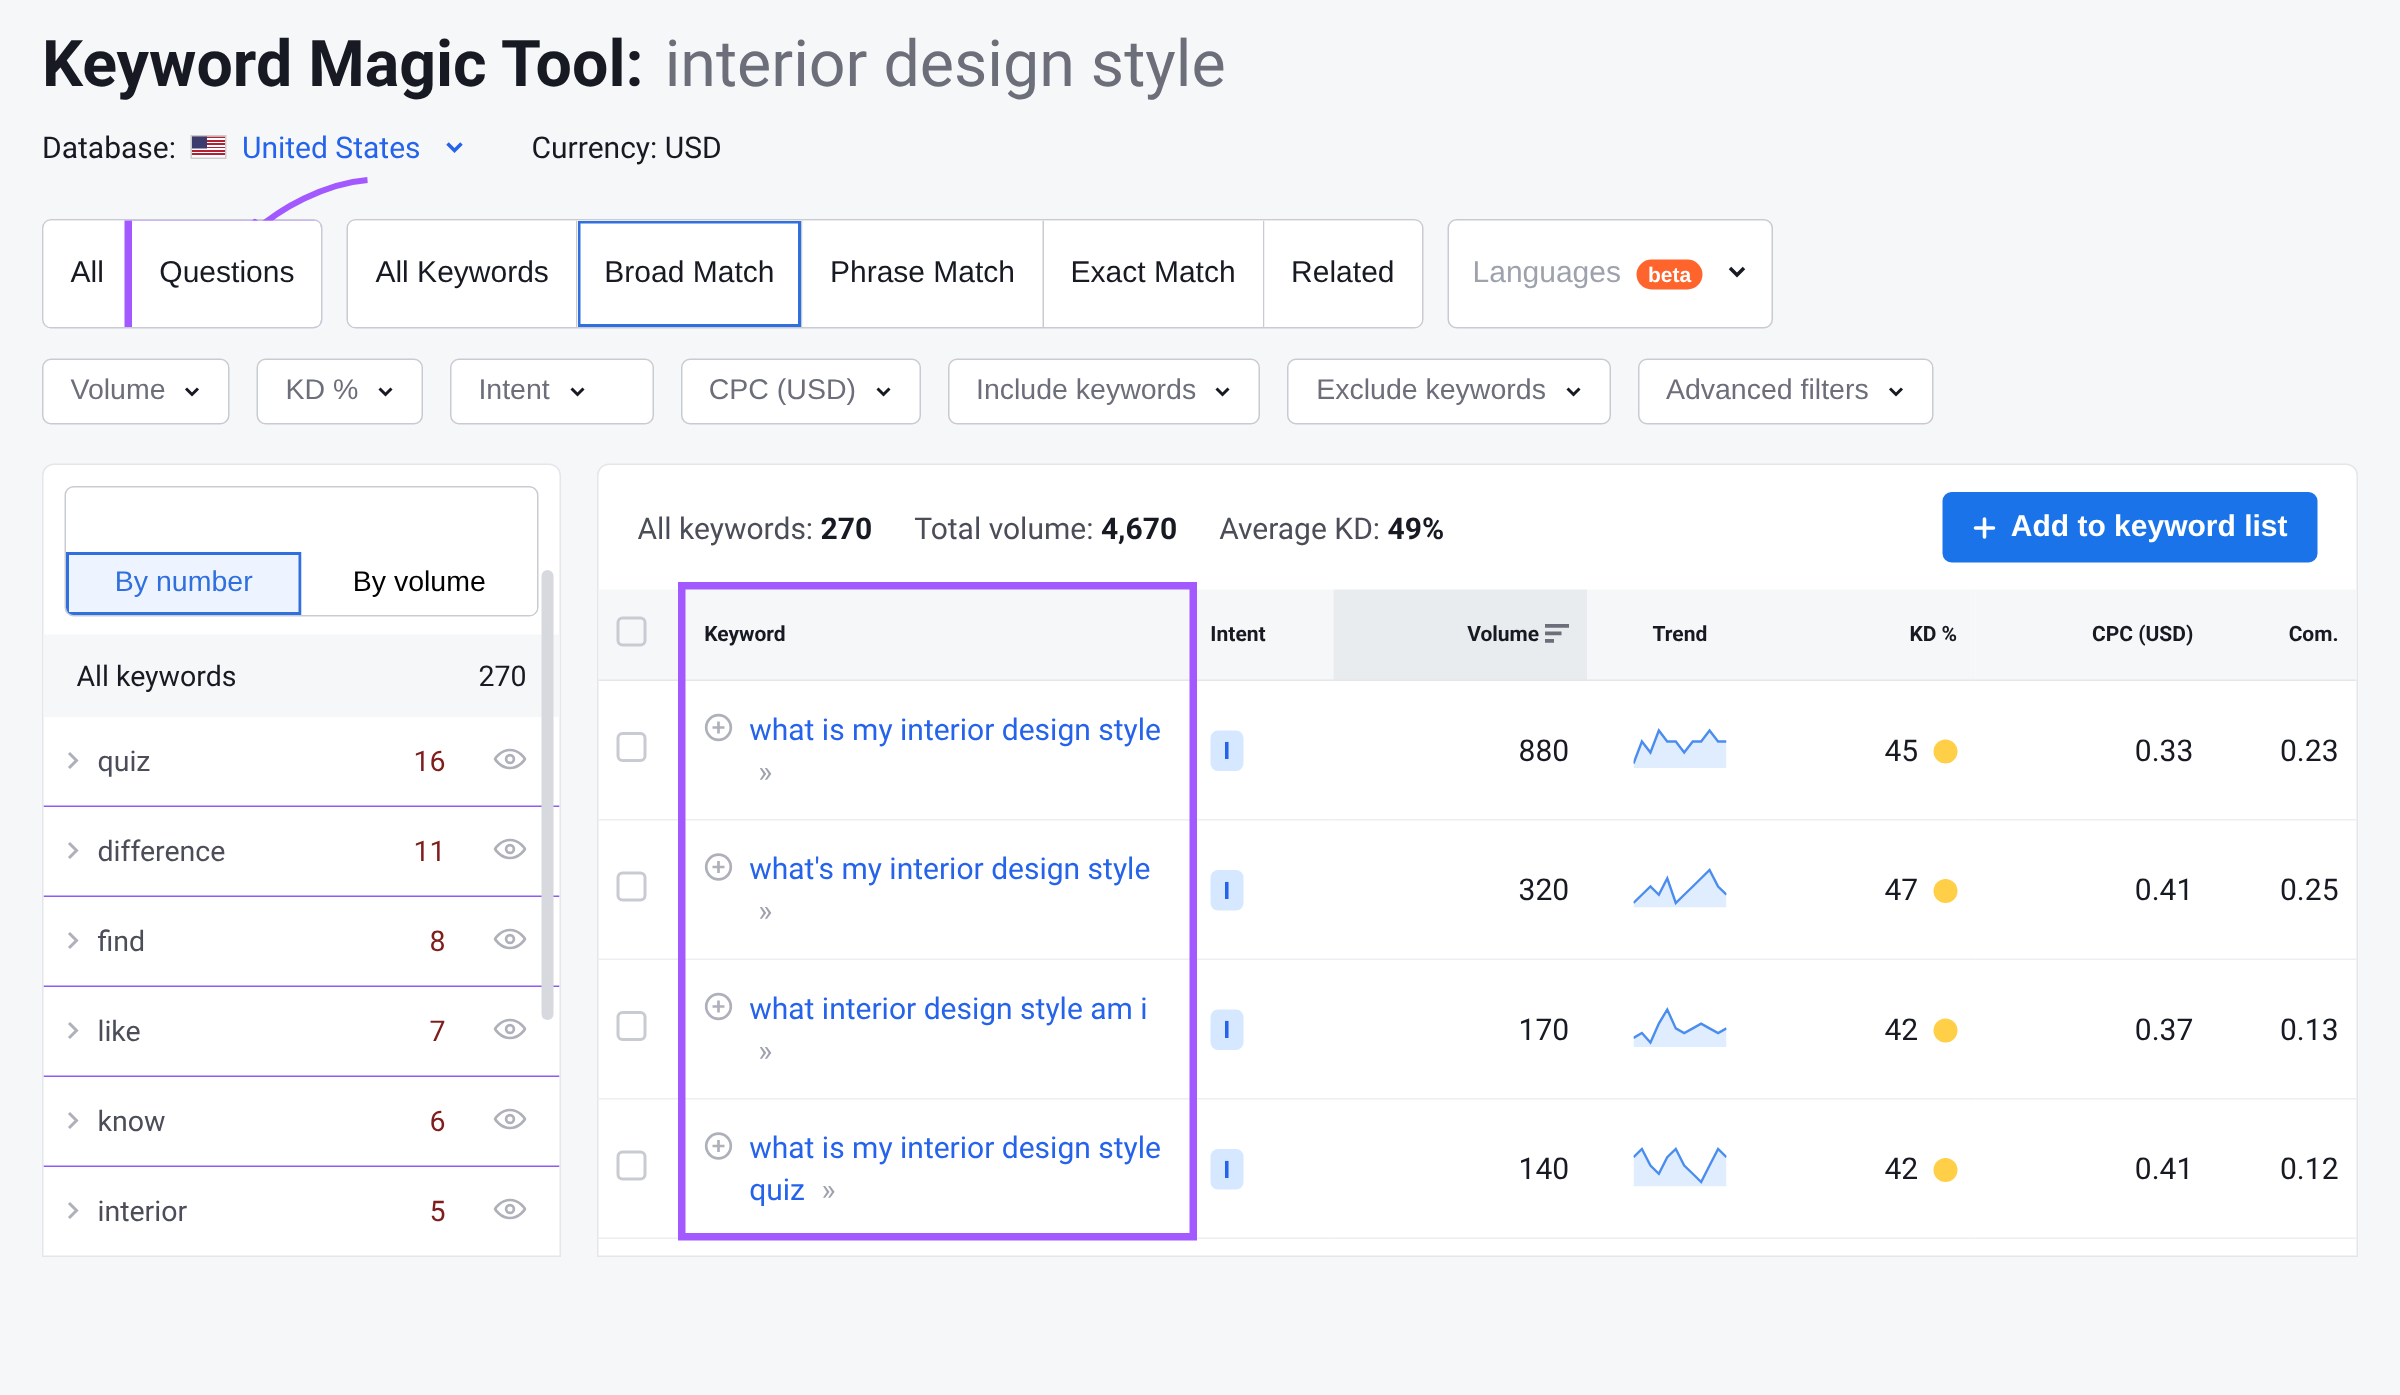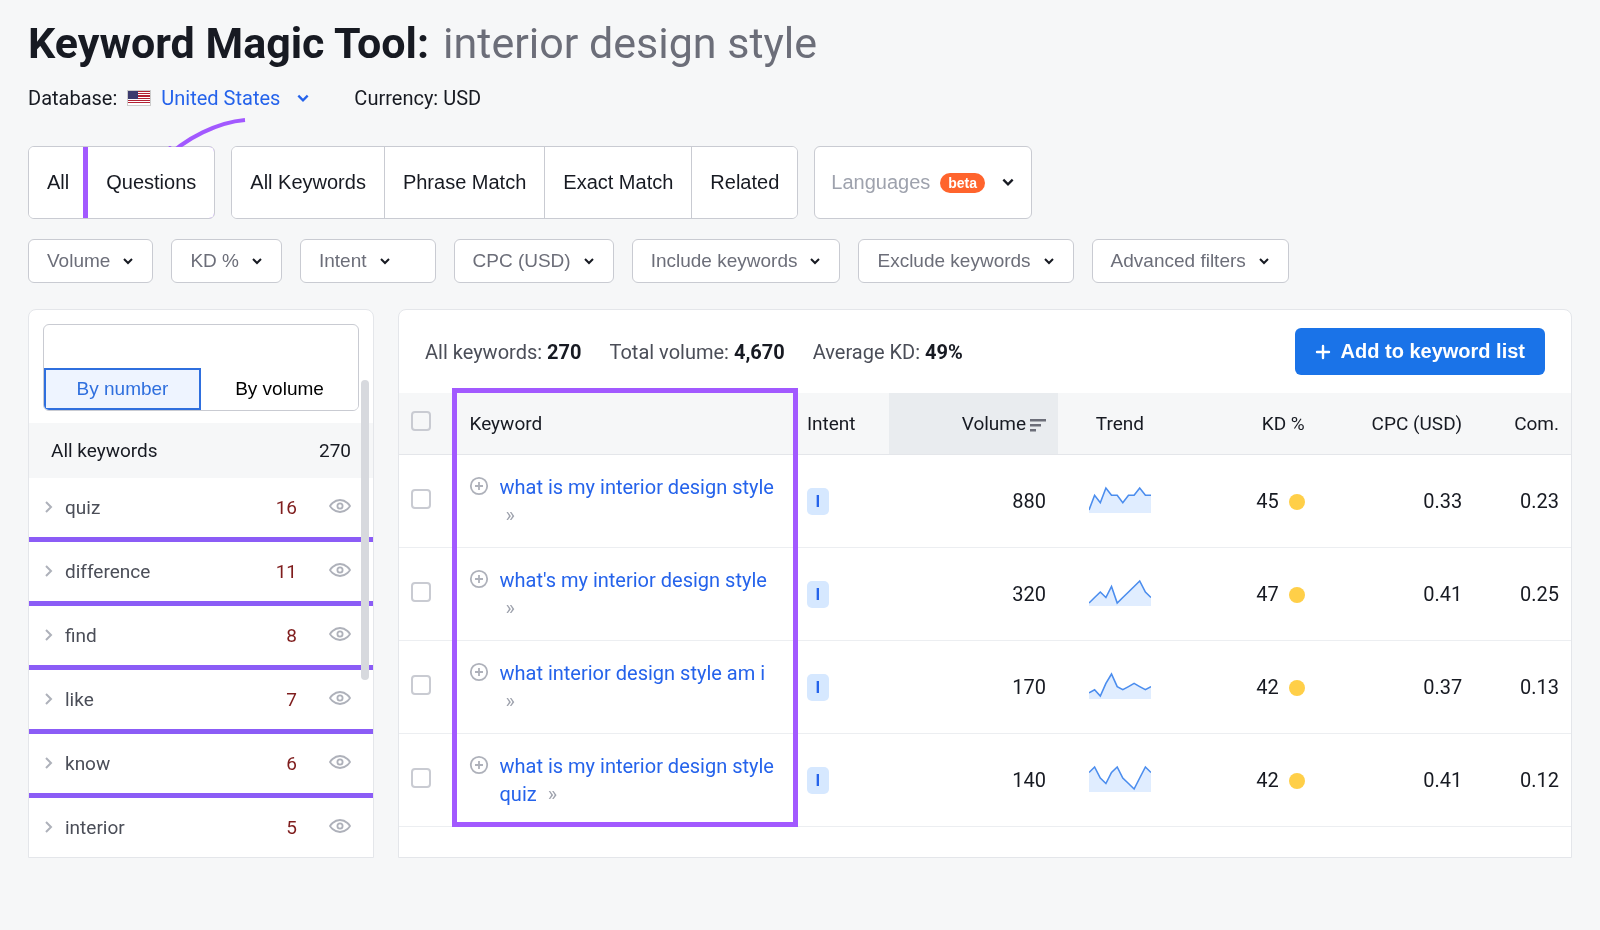--- a/index.html
+++ b/index.html
@@ -24,35 +24,35 @@
 .beta-badge { background: #ff642d; color: #fff; font-size: 14px; font-weight: 700; padding: 2px 8px; border-radius: 10px; }
 .filters-row { display: flex; gap: 18px; margin-bottom: 26px; flex-wrap: wrap; }
 .filter-pill { display: inline-flex; align-items: center; gap: 12px; padding: 10px 18px; font-size: 19px; background: #fff; border: 1px solid #c9cbd2; border-radius: 6px; color: #6c6e79; cursor: pointer; }
 .columns { display: flex; gap: 24px; }
 .sidebar { width: 346px; background: #fff; border: 1px solid #e4e6ea; border-radius: 8px 8px 0 0; padding: 14px 0 0 0; display: flex; flex-direction: column; position: relative; }
 .sidebar-toggle { display: flex; margin: 0 14px 12px 14px; border: 1px solid #c9cbd2; border-radius: 6px; overflow: hidden; }
 .sidebar-toggle button { flex: 1; padding: 10px 8px; font-size: 19px; background: #fff; border: none; cursor: pointer; margin-top: 43px; }
 .sidebar-toggle button.active { background: #eef4ff; box-shadow: inset 0 0 0 2px #2f6fde; color: #2f6fde; }
 .sidebar-header { display: flex; justify-content: space-between; align-items: center; padding: 16px 22px; background: #f6f7f8; font-size: 19px; }
 .sidebar-list { flex: 1; overflow: hidden; }
-.side-item { display: flex; align-items: center; padding: 18px 22px 18px 14px; font-size: 19px; color: #4b4e58; gap: 12px; border-top: 5px solid #8b5cf6; cursor: pointer; }
+.side-item { display: flex; align-items: center; padding: 18px 22px 18px 14px; font-size: 19px; color: #4b4e58; gap: 12px; border-top: 1px solid #8b5cf6; cursor: pointer; }
 .side-item:first-child { border-top: none; }
 .side-item .chevron { color: #aeb1ba; flex: 0 0 auto; }
 .side-item .label { flex: 1; }
 .side-item .count { color: #7f1d1d; margin-right: 20px; }
 .eye { color: #aeb1ba; }
 .scroll-ind { position: absolute; right: 2px; top: 70px; bottom: 0; width: 10px; background: transparent; }
 .scroll-ind::after { content: ""; position: absolute; top: 0; width: 8px; height: 300px; background: #d7d9de; border-radius: 4px; }
 .main { flex: 1; background: #fff; border: 1px solid #e4e6ea; border-radius: 8px 8px 0 0; display: flex; flex-direction: column; min-width: 0; }
 .summary-row { display: flex; justify-content: space-between; align-items: center; padding: 18px 26px; }
 .summary-stats { display: flex; gap: 28px; font-size: 20px; color: #4b4e58; flex-wrap: wrap; }
 .summary-stats span b { color: #171a22; font-weight: 700; }
 .add-btn { display: inline-flex; align-items: center; gap: 10px; background: #1a73e8; color: #fff; border: none; border-radius: 6px; padding: 12px 20px; font-size: 20px; font-weight: 600; cursor: pointer; }
 .table { width: 100%; border-collapse: collapse; table-layout: fixed; }
-.table th { background: #f6f7f8; text-align: left; padding: 18px 12px; font-weight: 400; color: #171a22; font-size: 19px; border-bottom: 1px solid #e4e6ea; }
+.table th { background: #f6f7f8; text-align: left; padding: 18px 12px; font-weight: 700; color: #171a22; font-size: 14px; border-bottom: 1px solid #e4e6ea; }
 .table th.right { text-align: right; }
 .table th.volume { background: #e9ecef; }
 .sort-ind svg { width: 16px; height: 14px; vertical-align: -2px; margin-left: 4px; }
 .table td { padding: 18px 12px; border-bottom: 1px solid #eceef1; font-size: 20px; vertical-align: middle; color: #171a22; }
 .table td.right { text-align: right; }
 .kw-link { color: #2563eb; cursor: pointer; }
 .kw-cell { display: flex; align-items: flex-start; gap: 10px; line-height: 1.4; }
 .plus-circle { flex: 0 0 auto; color: #aeb1ba; margin-top: 2px; }
 .plus-circle svg { width: 20px; height: 20px; }
 .kw-arrow { color: #9ea2ad; margin-left: 6px; }
@@ -87,20 +87,21 @@
     </div>
   </div>
 
   <div class="toolbar">
     <div class="seg-group" style="position:relative">
       <button class="seg-btn">All</button>
       <button class="seg-btn highlight">Questions</button>
     </div>
     <div class="seg-group">
       <button class="seg-btn">All Keywords</button>
+      <button class="seg-btn selected">Broad Match</button>
       <button class="seg-btn">Phrase Match</button>
       <button class="seg-btn">Exact Match</button>
       <button class="seg-btn">Related</button>
     </div>
     <button class="lang-btn">
       <span>Languages</span>
       <span class="beta-badge">beta</span>
       <span class="chev-down-sm" style="color:#171a22"><svg viewBox="0 0 12 12" fill="none">
             <path d="M2 4l4 4 4-4" stroke="currentColor" stroke-width="2"></path>
           </svg></span>

